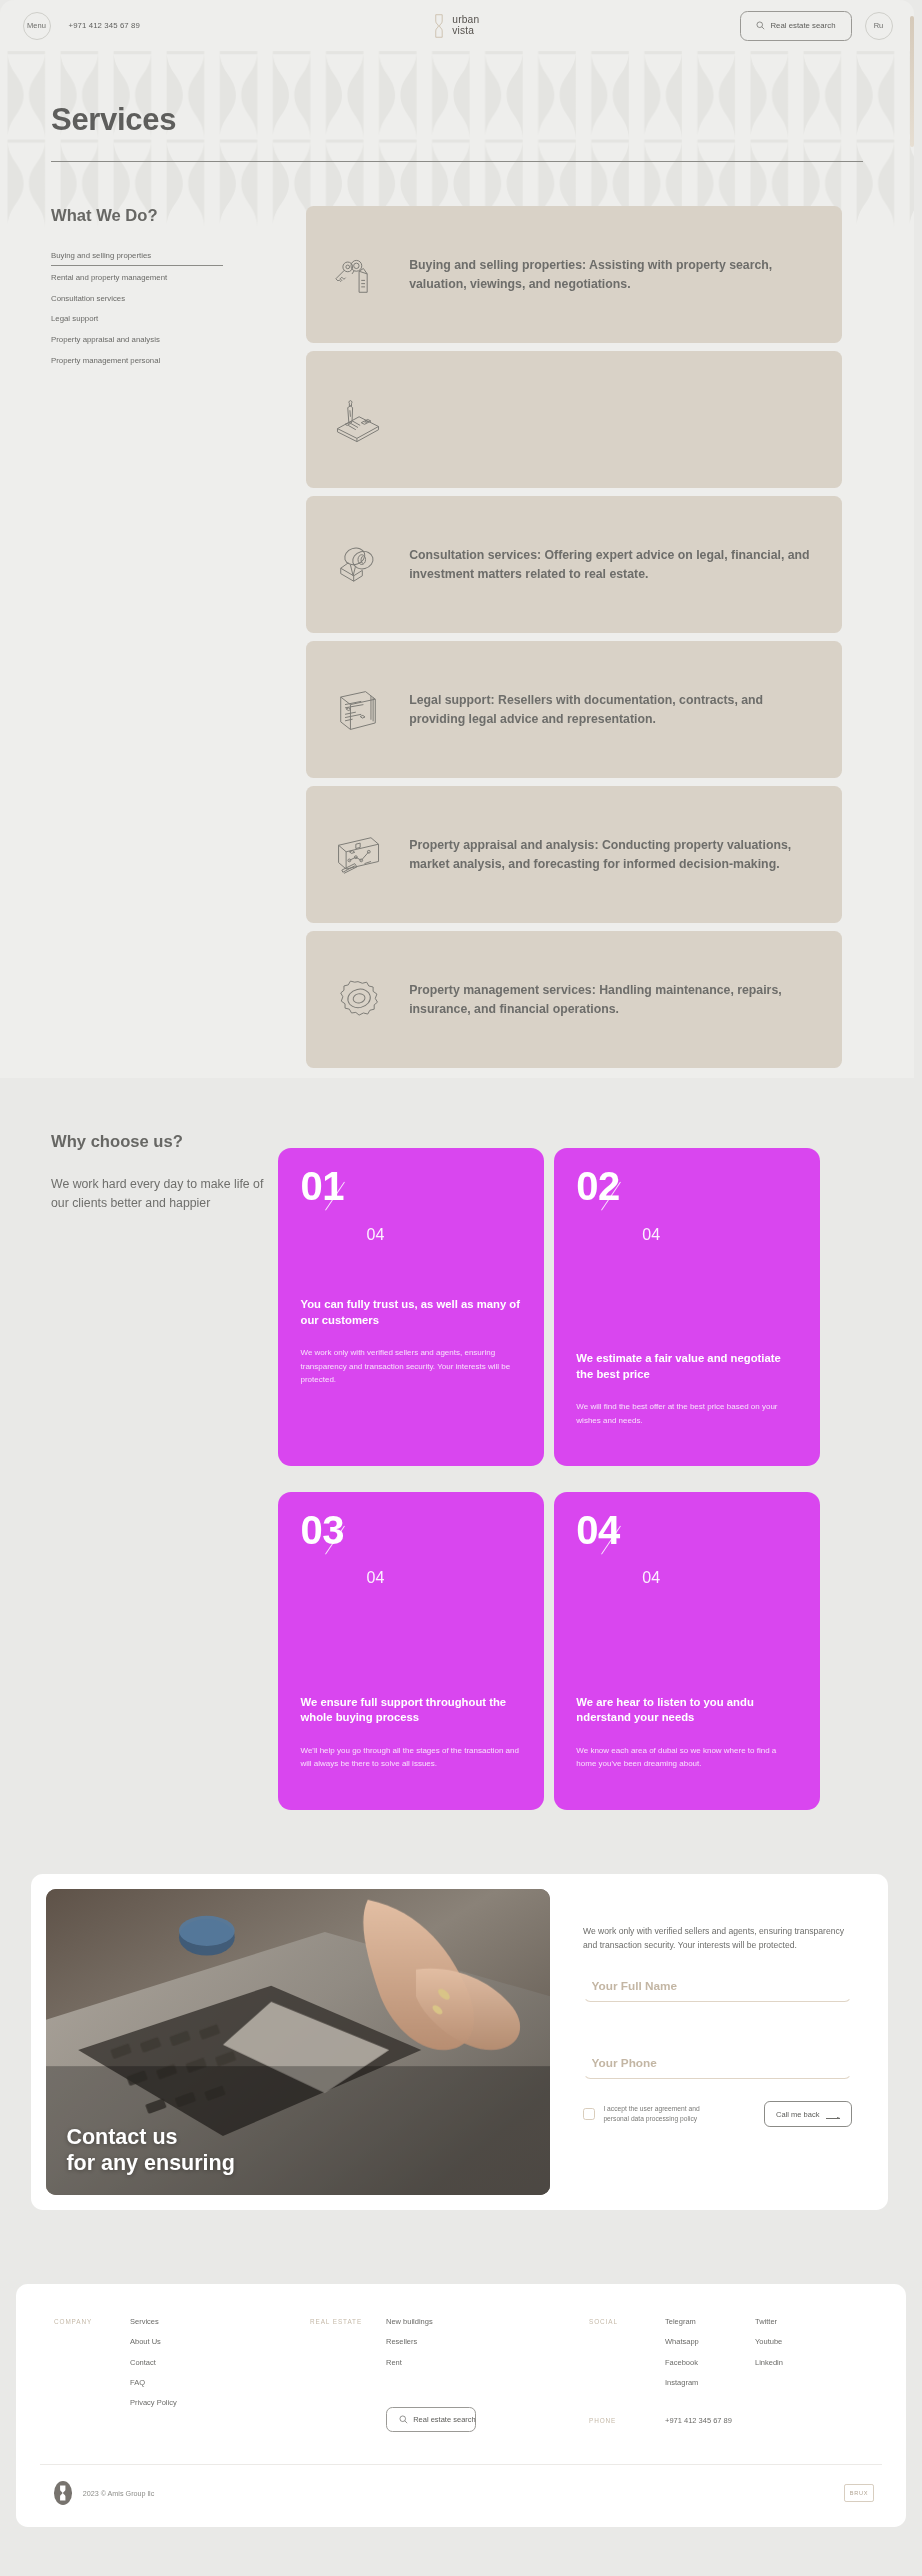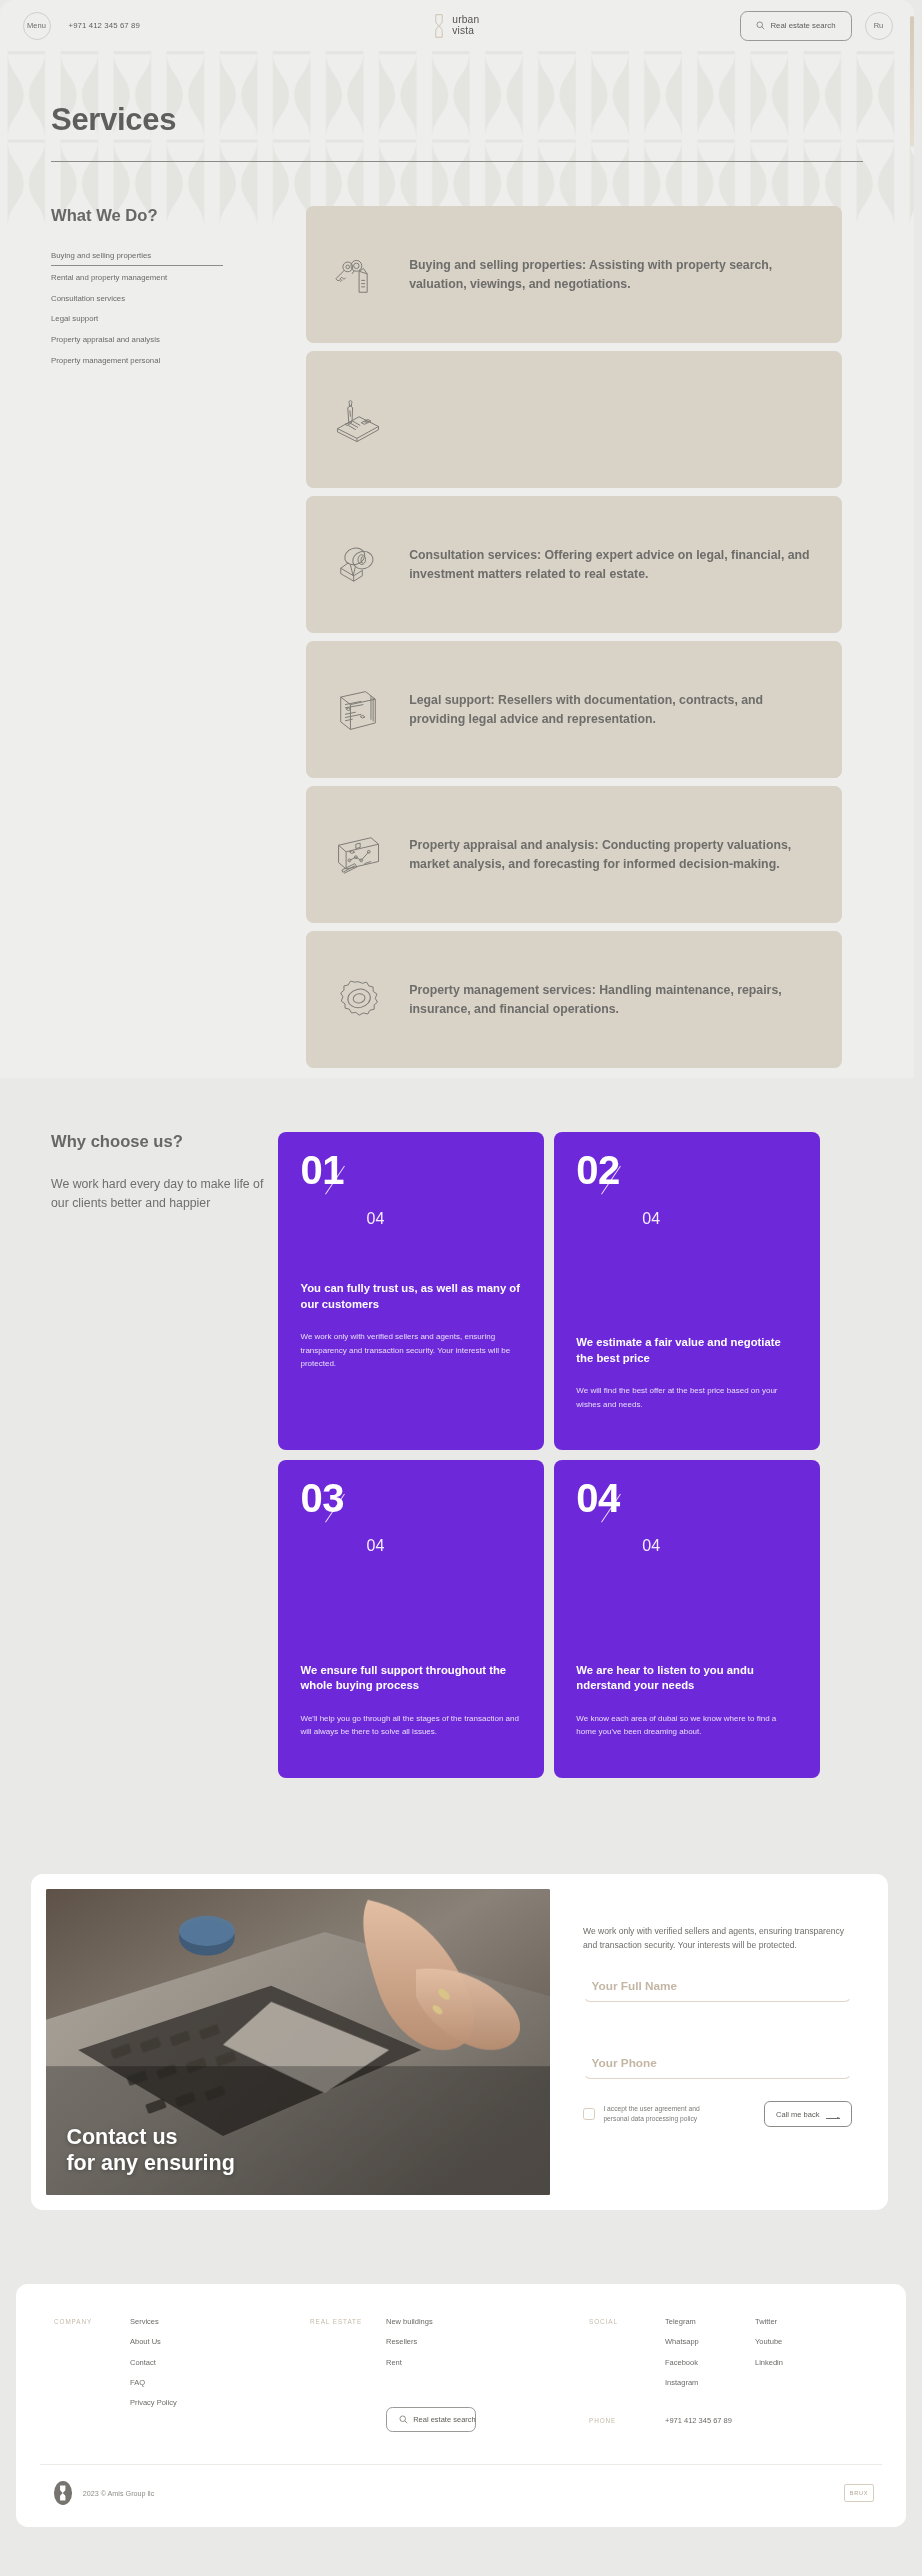--- a/index.html
+++ b/index.html
@@ -217,27 +217,28 @@
   .why-sub {
     font-size: 12.3px; line-height: 1.56; color: #6f6f6c;
   }
   .why-grid {
     width: 542px;
     display: grid;
     grid-template-columns: 1fr 1fr;
     gap: 9.7px;
   }
   .num-card {
-    background: #6d28d9;
-    border-radius: 8px;
+    background: #d946ef;
+    border-radius: 13px;
     padding: 20.4px 22.5px 23.6px 22.5px;
     min-height: 318px;
     display: flex;
     flex-direction: column;
     color: #fff;
+    margin-top: 16px;
   }
   .num-frac {
     display: flex;
     align-items: flex-start;
     height: 69px;
     position: relative;
   }
   .num-big {
     font-size: 40px;
     font-weight: bold;
@@ -291,21 +292,21 @@
     border-radius: 11.8px;
     padding: 15px;
     display: flex;
     gap: 18px;
     z-index: 20;
   }
   .contact-photo {
     position: relative;
     width: 504px;
     height: 306px;
-    border-radius: 2px;
+    border-radius: 10px;
     overflow: hidden;
     flex: none;
     background: #6b6157;
   }
   .contact-photo svg { position: absolute; inset: 0; }
   .photo-caption {
     position: absolute;
     left: 20.4px;
     bottom: 18px;
     font-size: 21.5px;

